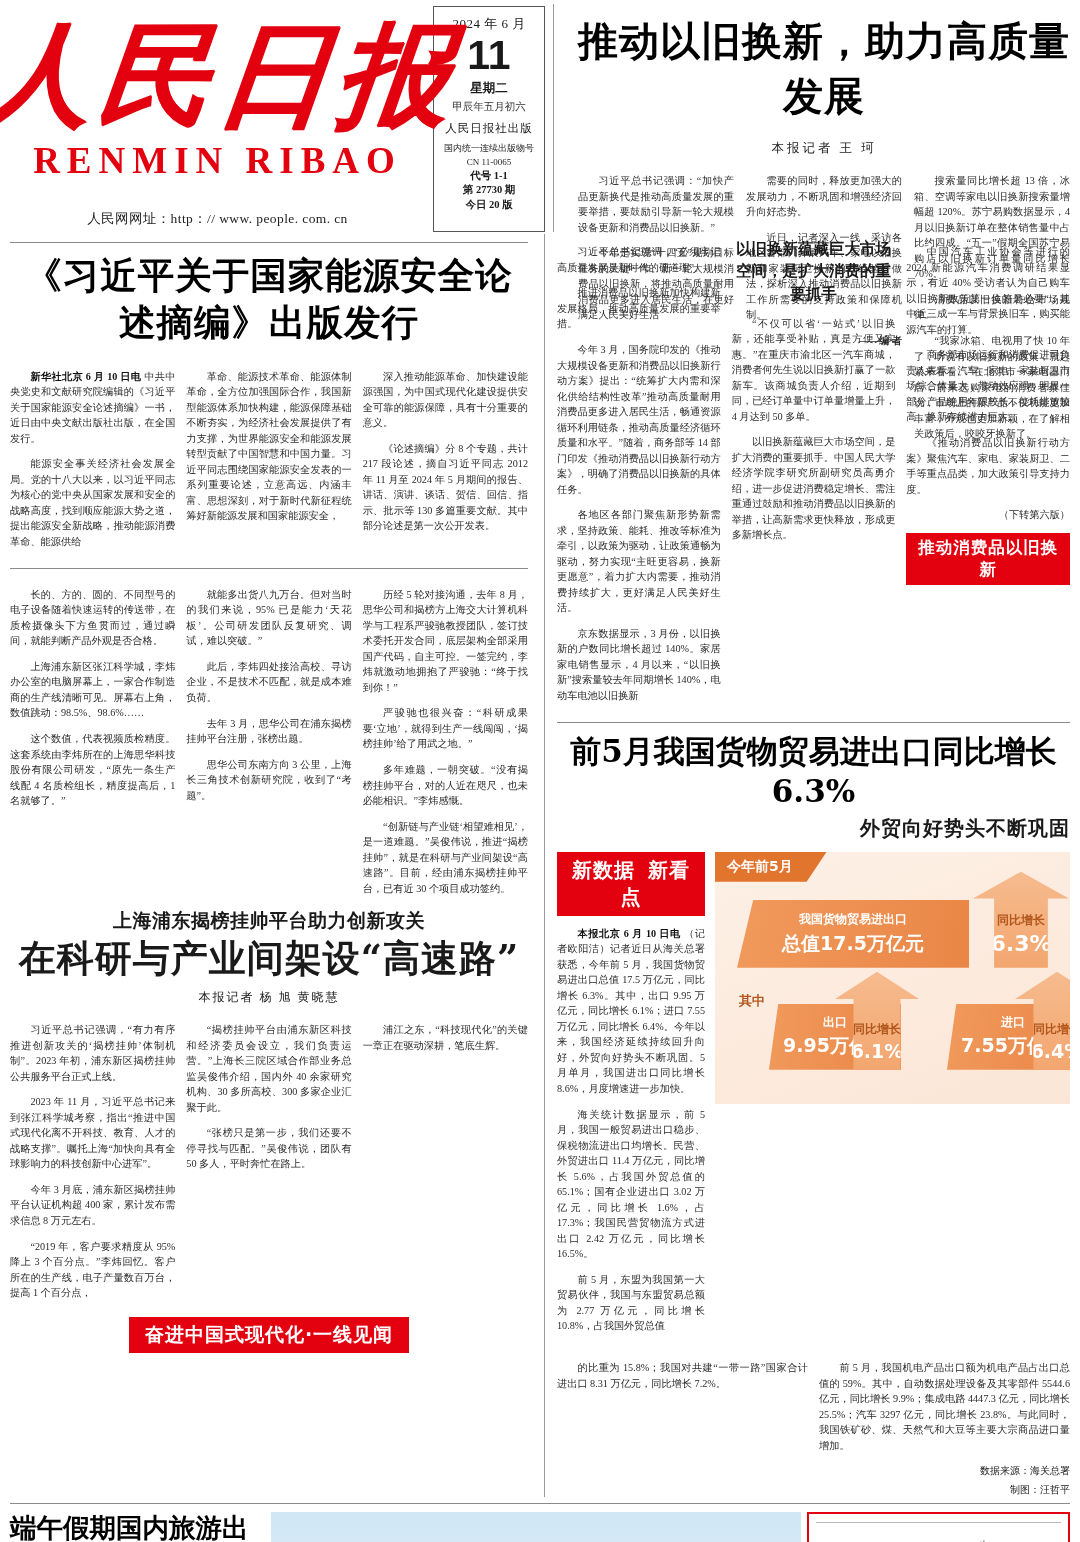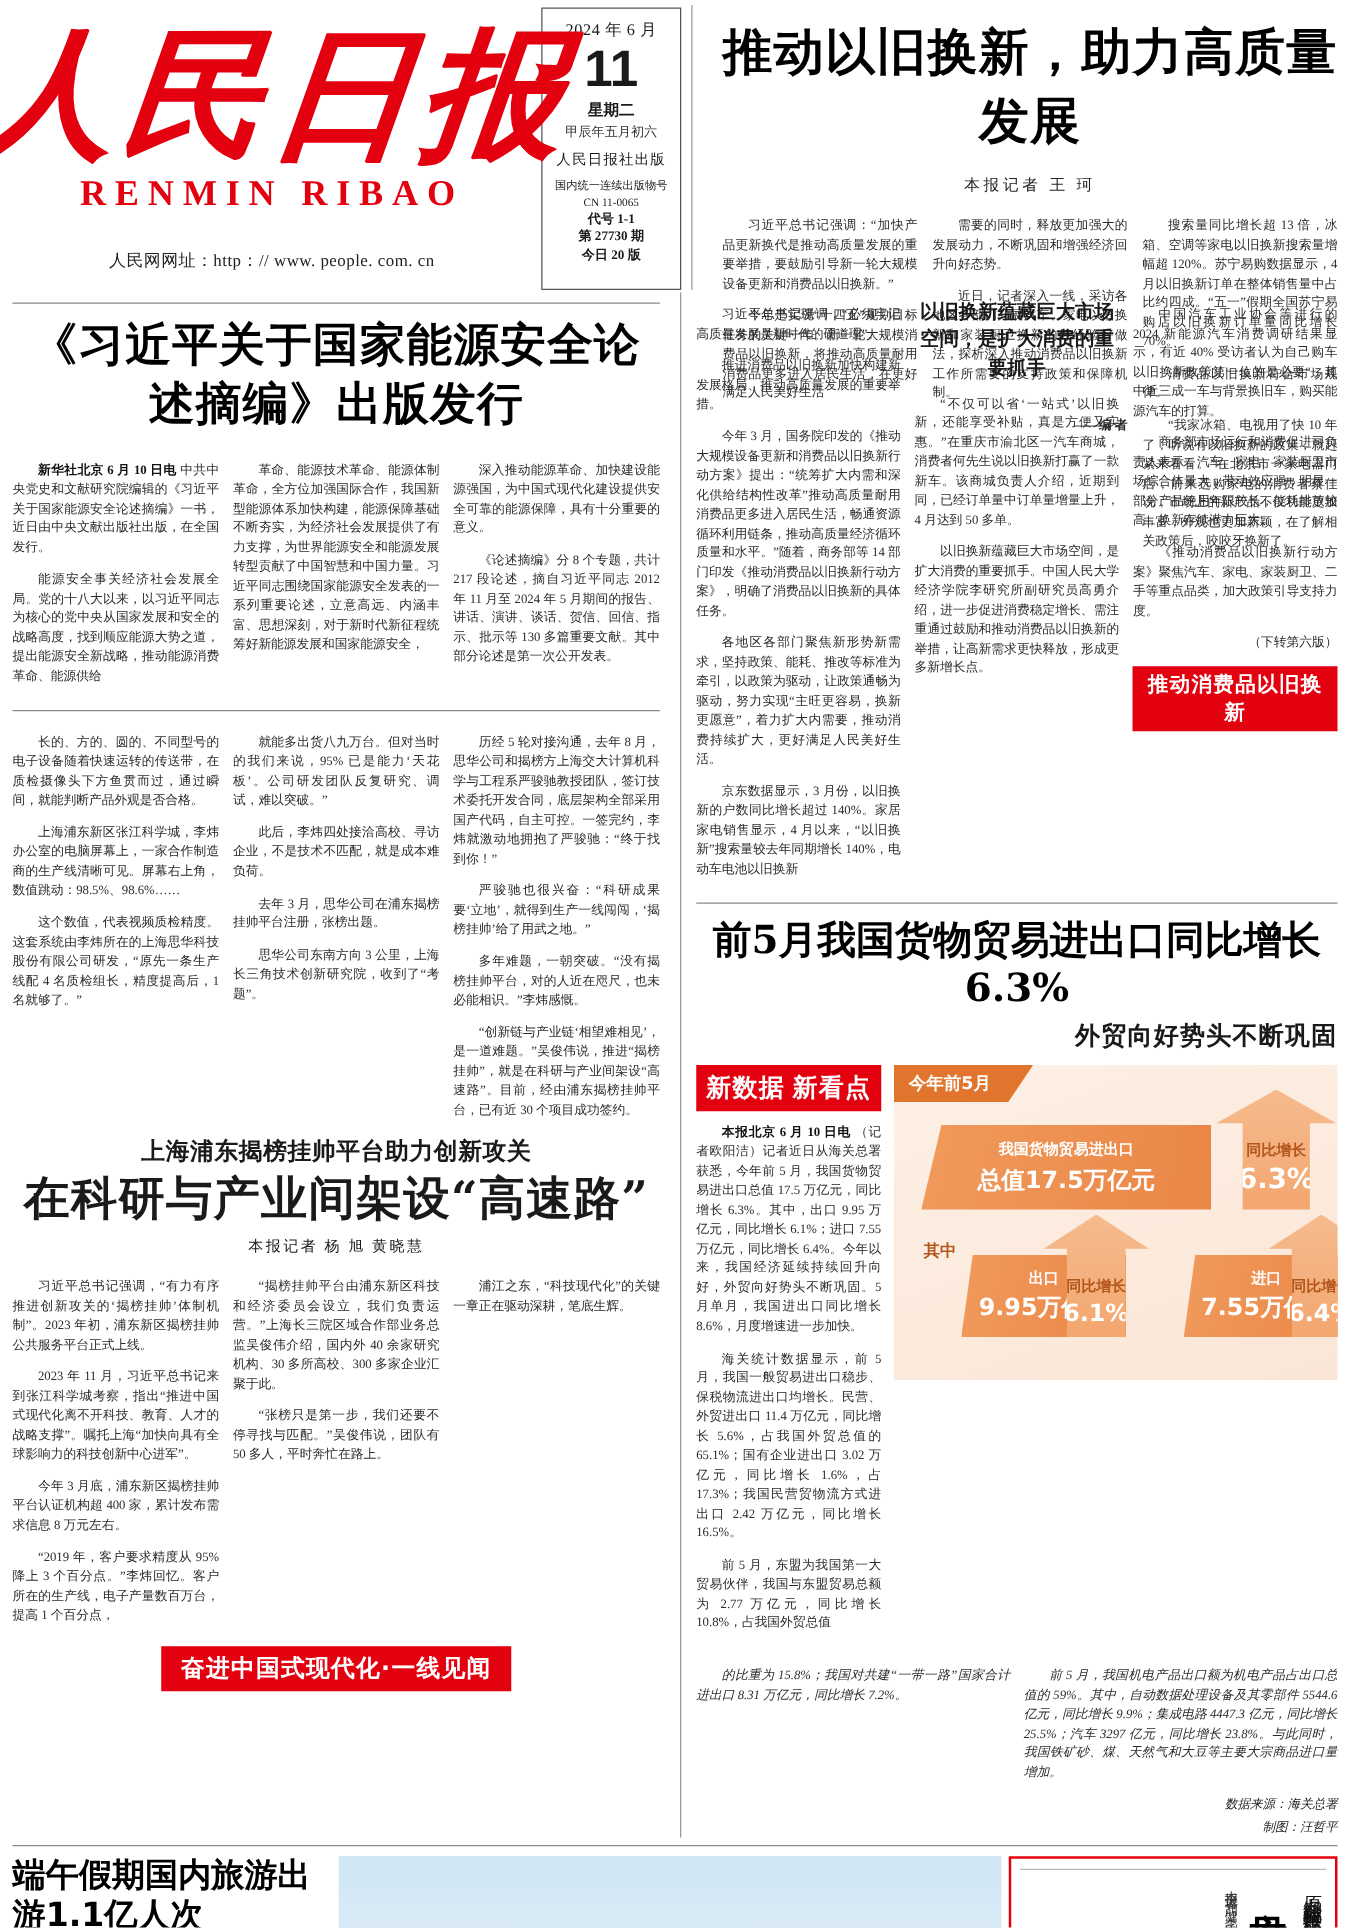--- a/index.html
+++ b/index.html
@@ -24,21 +24,21 @@
     font-size: 113px; font-weight: bold; color: #e3000f;
     letter-spacing: 6px; line-height: 1.05;
     margin-top: 12px;
     font-style: italic;
     transform: skewX(-6deg);
     text-shadow: 1px 1px 0 #e3000f;
     white-space: nowrap;
   }
   .mast-pinyin {
     font-family: "Liberation Serif", serif;
-    font-size: 29px; font-weight: bold; color: #e3000f;
+    font-size: 37px; font-weight: bold; color: #e3000f;
     letter-spacing: 7px; margin-top: 4px;
   }
   .mast-url {
     font-size: 13.5px; color: #222; margin-top: 28px; letter-spacing: 0.4px;
   }
   .mast-datebox {
     width: 112px; border: 1.5px solid #555; margin: 2px 0 0 8px;
     display: flex; flex-direction: column; align-items: center;
     padding: 8px 2px 6px; text-align: center; line-height: 1.35;
   }
@@ -84,21 +84,21 @@
   
   .book-title {
     font-family: "DejaVu Sans", "Liberation Sans", sans-serif;
     font-size: 36.5px; font-weight: bold; text-align: center;
     line-height: 1.28; letter-spacing: 1px; color: #000;
     margin: 10px 0 12px;
   }
   .cols3 { display: flex; gap: 11px; }
   .cols3 > div { flex: 1; }
   .cols2 { display: flex; gap: 11px; }
-  .cols2 > div { flex: 1; font-style: italic; }
+  .cols2 > div { flex: 1; }
 
   
   .sh-wrap { position: relative; margin-top: 6px; }
   .sh-titles { text-align: center; margin: 2px 0 6px; }
   .sh-shoulder { font-family:"DejaVu Sans","Liberation Sans",sans-serif; font-size: 19px; font-weight: bold; letter-spacing: 0.5px;}
   .sh-main { font-family:"DejaVu Serif","Liberation Serif",serif; font-size: 37px; font-weight: bold; letter-spacing: 1px; line-height:1.2; margin-top: 2px;}
   .sh-byline { font-size: 12px; letter-spacing: 2px; margin-top: 8px; }
 
   .red-banner {
     background: #e3000f; color: #fff; display: inline-block;
@@ -112,21 +112,21 @@
   .trade-h {
     font-family:"DejaVu Serif","Liberation Serif",serif;
     font-size: 31px; font-weight: bold; text-align:center; letter-spacing: 0px;
     color:#000;
   }
   .trade-sub { font-family:"DejaVu Serif","Liberation Serif",serif; font-size: 20px; font-weight:bold; text-align:right; margin-top: 6px; letter-spacing: 1px;}
 
   .trade-body { display: flex; gap: 10px; margin-top: 10px; }
   .trade-left { width: 148px; }
   .tag-newdata {
-    background:#e3000f; color:#fff; font-family:Liberation Serif, serif;
+    background:#e3000f; color:#fff; font-family:Liberation Mono, monospace;
     font-weight:bold; font-size:20px; padding:5px 8px; text-align:center; letter-spacing:1px;
     margin-bottom: 8px;
   }
 
   
   .info {
     flex: 1; background: linear-gradient(160deg,#fdf0e6 0%, #fbe6d6 100%);
     position: relative; height: 252px; overflow: hidden;
   }
   .info-tab {

